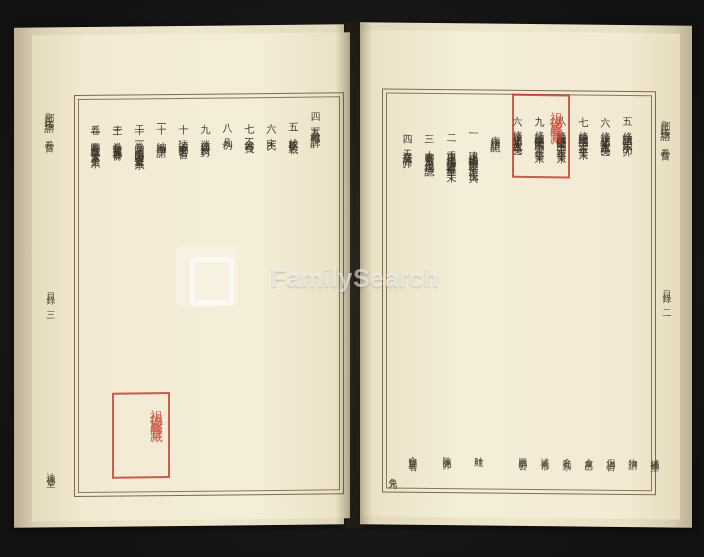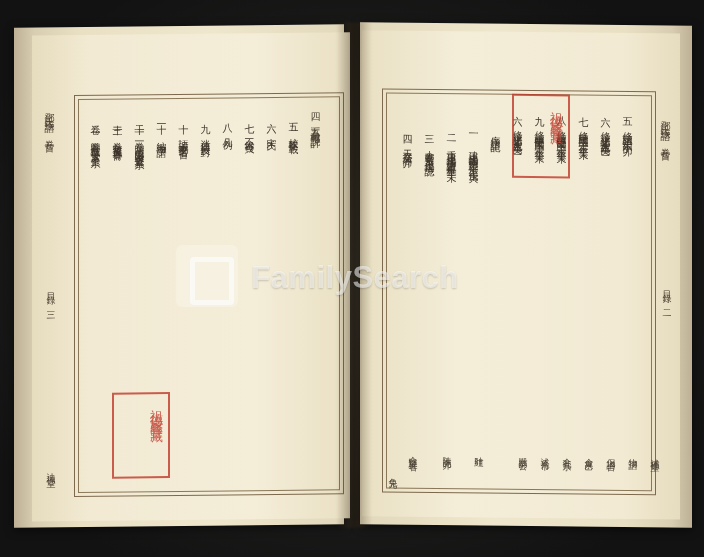--- a/index.html
+++ b/index.html
@@ -56,21 +56,21 @@
      font-size:10px;color:#4a3f31;letter-spacing:3px;}
 
   
   .seal{position:absolute;border:2px solid #c0392b;color:#c0392b;
      writing-mode:vertical-rl;text-orientation:upright;
      font-size:13px;letter-spacing:4px;line-height:1.25;
      padding:5px 4px;opacity:.8;font-family:"DejaVu Sans",sans-serif;}
 
   .watermark{position:absolute;left:205px;top:255px;width:300px;height:46px;
      display:flex;align-items:center;justify-content:center;
-     font-family:"Liberation Sans",sans-serif;font-size:31px;font-weight:600;
+     font-family:"Liberation Sans",sans-serif;font-size:25px;font-weight:600;
      color:rgba(255,255,255,.55);letter-spacing:.5px;
      text-shadow:0 1px 2px rgba(0,0,0,.18);}
   .wm-logo{position:absolute;left:176px;top:245px;width:62px;height:62px;
      border-radius:6px;background:rgba(255,255,255,.25);}
   .wm-logo:before{content:"";position:absolute;left:14px;top:12px;width:34px;height:38px;
      border:5px solid rgba(255,255,255,.6);border-radius:4px;}
 
   .tinytext{font-size:9px;color:#4a4034;}
 </style>
 </head>

